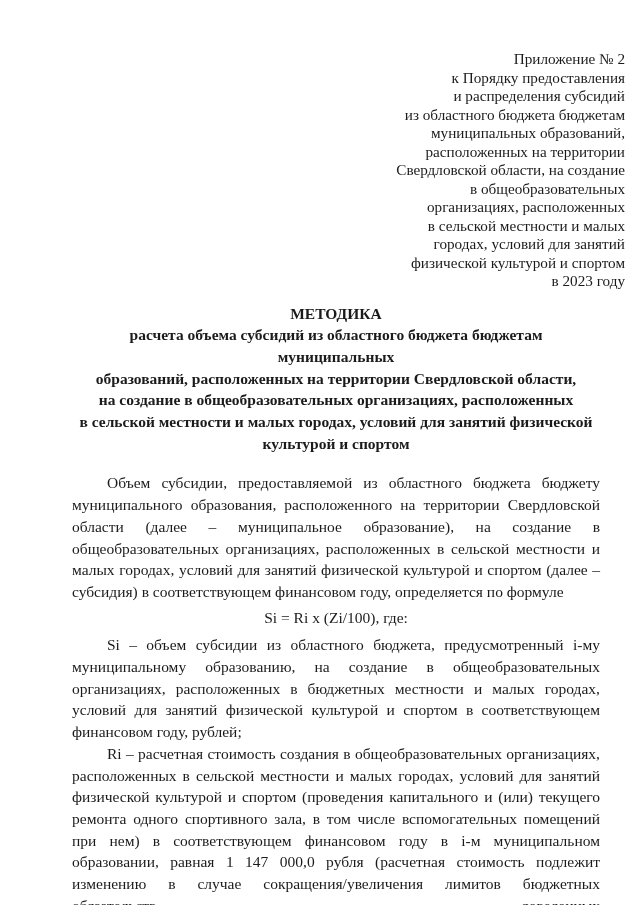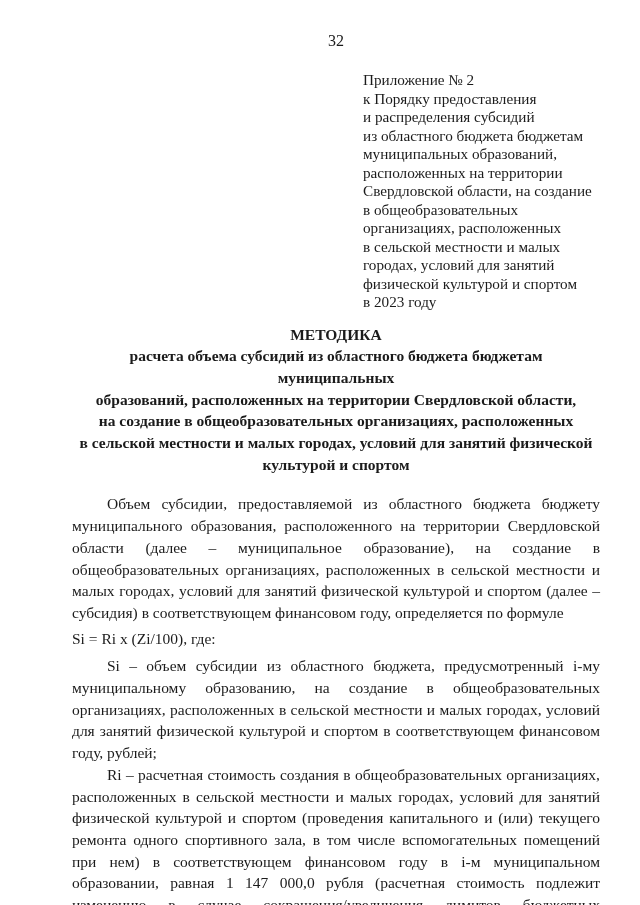--- a/index.html
+++ b/index.html
@@ -22,21 +22,21 @@
   .page-number {
     text-align: center;
     font-size: 16px;
     line-height: 21px;
   }
   .appendix {
     margin: 20px -25px 0 291px;
     font-size: 15.2px;
     line-height: 18.5px;
     white-space: pre-line;
-    text-align: left;
+    text-align: right;
   }
   .doc-title {
     margin: 12px 0 0 0;
     font-size: 15.5px;
     line-height: 21.7px;
     font-weight: bold;
     text-align: center;
     white-space: pre-line;
   }
   .para {
@@ -49,28 +49,28 @@
   .para.first {
     margin-top: 18px;
   }
   .para.justify-last {
     text-align-last: justify;
   }
   .formula {
     margin: 4px 0 6px 0;
     font-size: 15.5px;
     line-height: 21.7px;
+    text-align: center;
   }
 </style>
 </head>
 <body>
 
 <div class="page">
 
-  <div class="page-number">32</div>
 
   <div class="appendix">Приложение № 2
 к Порядку предоставления
 и распределения субсидий
 из областного бюджета бюджетам
 муниципальных образований,
 расположенных на территории
 Свердловской области, на создание
 в общеобразовательных
 организациях, расположенных
@@ -83,17 +83,17 @@
 расчета объема субсидий из областного бюджета бюджетам муниципальных
 образований, расположенных на территории Свердловской области,
 на создание в общеобразовательных организациях, расположенных
 в сельской местности и малых городах, условий для занятий физической
 культурой и спортом</h1>
 
   <p class="para first">Объем субсидии, предоставляемой из областного бюджета бюджету муниципального образования, расположенного на территории Свердловской области (далее – муниципальное образование), на создание в общеобразовательных организациях, расположенных в сельской местности и малых городах, условий для занятий физической культурой и спортом (далее – субсидия) в соответствующем финансовом году, определяется по формуле</p>
 
   <div class="formula">Si = Ri x (Zi/100), где:</div>
 
-  <p class="para">Si – объем субсидии из областного бюджета, предусмотренный i-му муниципальному образованию, на создание в общеобразовательных организациях, расположенных в сельской местности и малых городах, условий для занятий физической культурой и спортом в соответствующем финансовом году, рублей;</p>
+  <p class="para">Si – объем субсидии из областного бюджета, предусмотренный i-му муниципальному образованию, на создание в общеобразовательных организациях, расположенных в бюджетных местности и малых городах, условий для занятий физической культурой и спортом в соответствующем финансовом году, рублей;</p>
 
   <p class="para justify-last">Ri – расчетная стоимость создания в общеобразовательных организациях, расположенных в сельской местности и малых городах, условий для занятий физической культурой и спортом (проведения капитального и (или) текущего ремонта одного спортивного зала, в том числе вспомогательных помещений при нем) в соответствующем финансовом году в i-м муниципальном образовании, равная 1&nbsp;147&nbsp;000,0 рубля (расчетная стоимость подлежит изменению в случае сокращения/увеличения лимитов бюджетных обязательств, доведенных</p>
 
 </div>
 
 </body></html>

